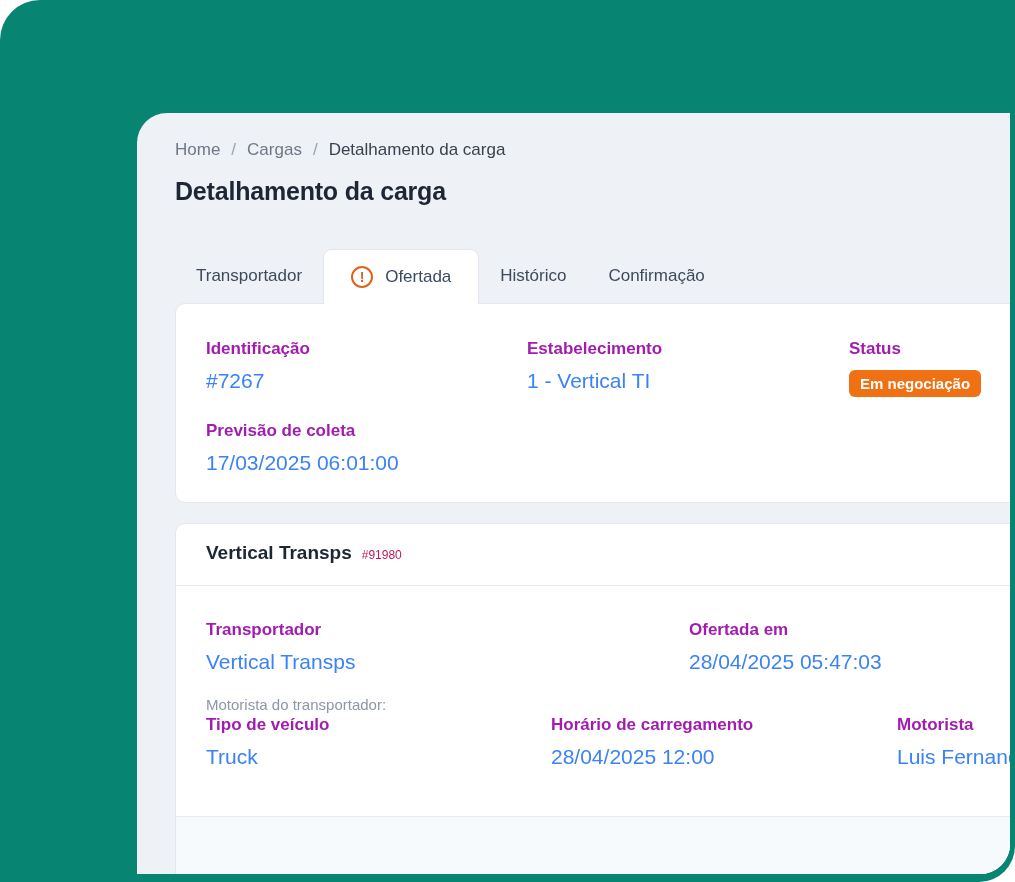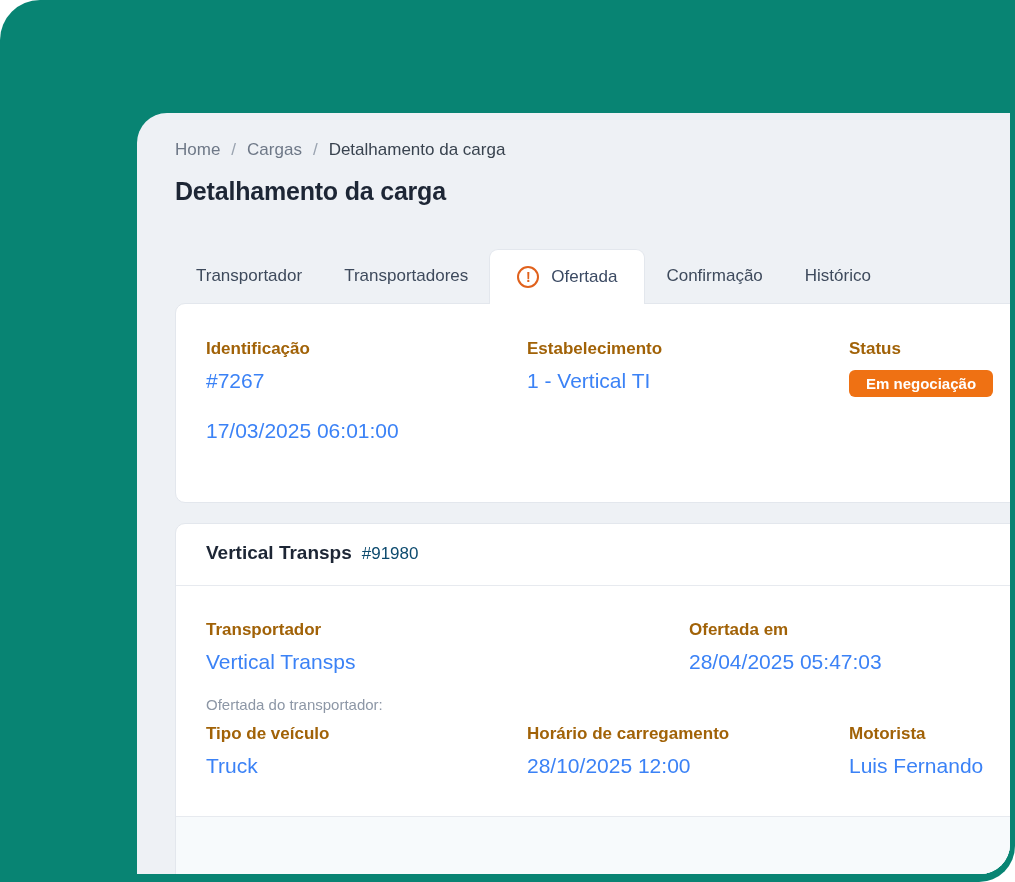--- a/index.html
+++ b/index.html
@@ -55,39 +55,39 @@
     flex:0 0 auto;
   }
 
   
   .card {
     position:relative; z-index:1;
     background:#ffffff; border:1px solid #e3e7ed; border-radius:10px;
   }
   .card-details { height:200px; padding:34px 30px 0 30px; }
   .fgrid { display:grid; grid-template-columns:321px 322px minmax(220px,1fr); row-gap:23px; }
-  .flabel { font-size:17px; line-height:21px; font-weight:700; color:#a16207; margin-bottom:11px; white-space:nowrap; }
+  .flabel { font-size:17px; line-height:21px; font-weight:700; color:#a21caf; margin-bottom:11px; white-space:nowrap; }
   .fvalue { font-size:21px; line-height:21px; color:#3b82f6; white-space:nowrap; }
   .badge {
     display:inline-block; background:#ef7113; color:#ffffff;
     font-size:15px; font-weight:700; line-height:17px;
-    padding:5px 17px; border-radius:6px; white-space:nowrap;
+    padding:5px 11px; border-radius:6px; white-space:nowrap;
   }
 
   .card-proposal { margin-top:20px; height:380px; overflow:hidden; }
   .cp-header {
     height:62px; padding:18px 30px; border-bottom:1px solid #e7eaef;
     display:flex; align-items:baseline; gap:10px;
   }
   .cp-name { font-size:19px; font-weight:700; color:#1d2635; }
-  .cp-id { font-size:17px; color:#0c4a6e; }
+  .cp-id { font-size:12px; color:#be185d; }
   .cp-body { height:230px; padding:33px 30px 0 30px; }
   .rowA { display:grid; grid-template-columns:483px minmax(220px,1fr); }
   .section-label { margin-top:24px; font-size:15px; line-height:18px; color:#8d97a6; }
-  .rowC { margin-top:9px; display:grid; grid-template-columns:321px 322px minmax(200px,1fr); }
+  .rowC { display:grid; grid-template-columns:321px 322px minmax(200px,1fr);gap:24px; }
   .cp-footer { height:88px; background:#f7fafc; border-top:1px solid #e7eaef; }
 </style>
 </head>
 <body>
 
 <div class="frame">
   <div class="panel">
     <div class="inner">
 
       <div class="breadcrumb">
@@ -97,52 +97,50 @@
         <span class="bc-sep">/</span>
         <span class="bc-current">Detalhamento da carga</span>
       </div>
 
       <h1 class="page-title">Detalhamento da carga</h1>
 
       <div class="tabs">
         <div class="tab">
           <span>Transportador</span>
         </div>
-        <div class="tab">
-          <span>Transportadores</span>
-        </div>
         <div class="tab active">
           <span class="alert-icon">
             <span>!</span>
           </span>
           <span>Ofertada</span>
         </div>
         <div class="tab">
-          <span>Confirmação</span>
+          <span>Histórico</span>
         </div>
         <div class="tab">
-          <span>Histórico</span>
+          <span>Confirmação</span>
         </div>
       </div>
 
       <div class="card card-details">
         <div class="fgrid">
           <div class="field">
             <div class="flabel">Identificação</div>
             <div class="fvalue">#7267</div>
           </div>
           <div class="field">
             <div class="flabel">Estabelecimento</div>
             <div class="fvalue">1 - Vertical TI</div>
           </div>
           <div class="field">
             <div class="flabel">Status</div>
             <div><span class="badge">Em negociação</span></div>
           </div>
           <div class="field">
+            <div class="flabel">Previsão de coleta</div>
             <div class="fvalue">17/03/2025 06:01:00</div>
           </div>
           <div></div>
         </div>
       </div>
 
       <div class="card card-proposal">
         <div class="cp-header">
           <span class="cp-name">Vertical Transps</span>
           <span class="cp-id">#91980</span>
@@ -151,29 +149,29 @@
           <div class="rowA">
             <div class="field">
               <div class="flabel">Transportador</div>
               <div class="fvalue">Vertical Transps</div>
             </div>
             <div class="field">
               <div class="flabel">Ofertada em</div>
               <div class="fvalue">28/04/2025 05:47:03</div>
             </div>
           </div>
-          <div class="section-label">Ofertada do transportador:</div>
+          <div class="section-label">Motorista do transportador:</div>
           <div class="rowC">
             <div class="field">
               <div class="flabel">Tipo de veículo</div>
               <div class="fvalue">Truck</div>
             </div>
             <div class="field">
               <div class="flabel">Horário de carregamento</div>
-              <div class="fvalue">28/10/2025 12:00</div>
+              <div class="fvalue">28/04/2025 12:00</div>
             </div>
             <div class="field">
               <div class="flabel">Motorista</div>
               <div class="fvalue">Luis Fernando</div>
             </div>
           </div>
         </div>
         <div class="cp-footer"></div>
       </div>
 

